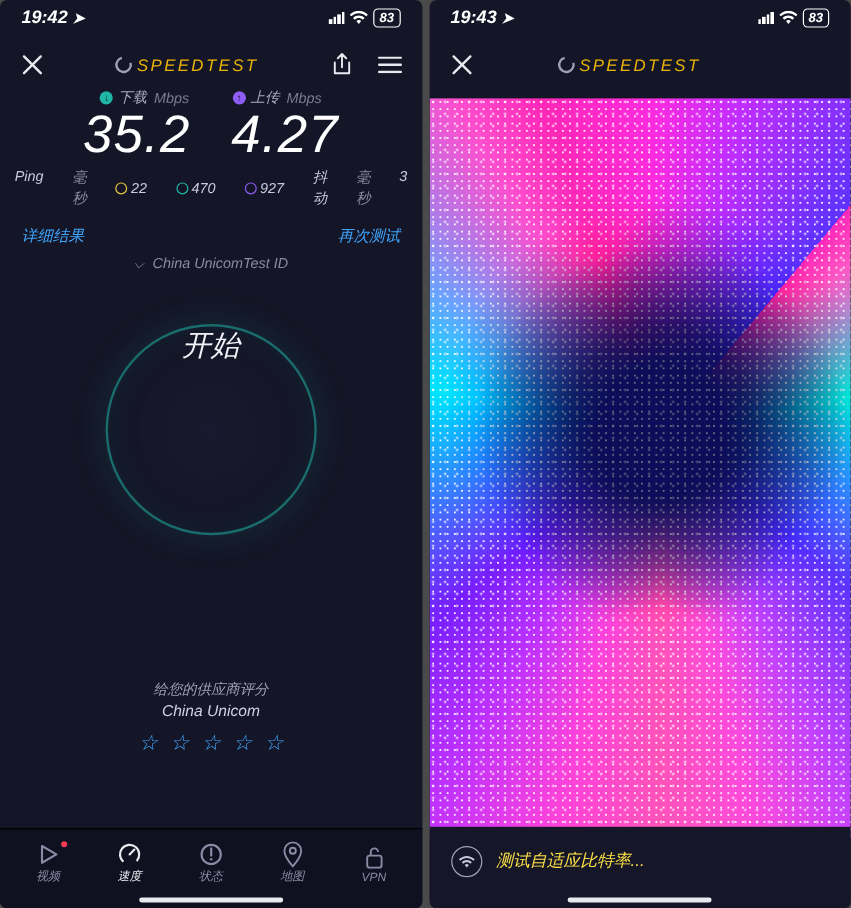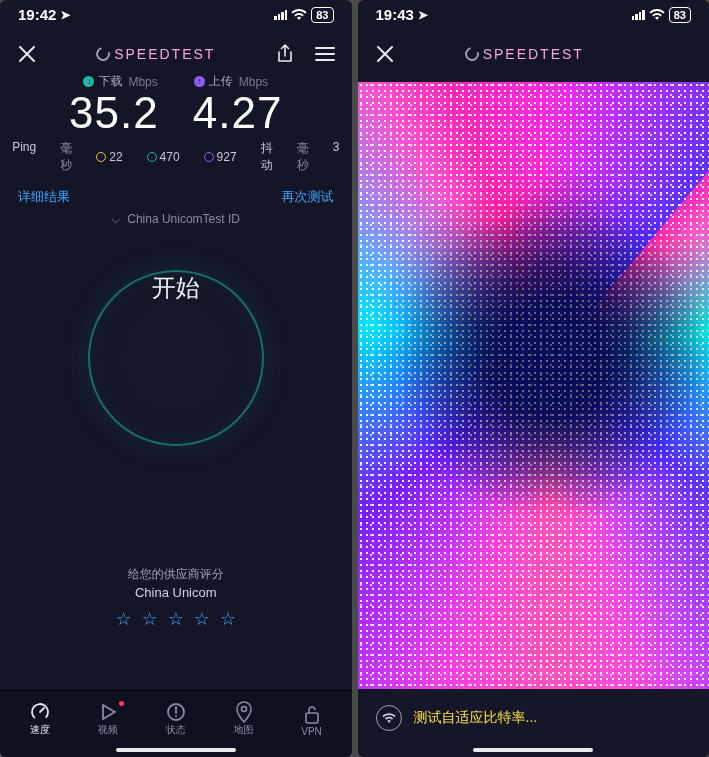--- a/index.html
+++ b/index.html
@@ -13,20 +13,21 @@
     padding: 0;
   }
   .phone {
     position: relative;
     width: 384px;
     height: 757px;
     background: #141526;
     color: #fff;
     overflow: hidden;
     border-radius: 6px;
+    font-style: italic;
   }
   
   .status-bar {
     display: flex;
     justify-content: space-between;
     align-items: center;
     padding: 6px 18px 2px;
     font-size: 15px;
     font-weight: 600;
   }
@@ -49,21 +50,21 @@
     display: flex; justify-content: space-between; align-items: center;
     padding: 18px 16px 4px;
   }
   .hdr-left, .hdr-right { display: flex; gap: 18px; align-items: center; }
   .x-icon, .share-icon, .menu-icon {
     width: 22px; height: 22px; display: flex; align-items: center; justify-content: center;
     font-size: 20px; color: #e9e9f0;
   }
   .brand {
     display: flex; align-items: center; gap: 4px;
-    font-size: 14px; letter-spacing: 2px; color: #f9a8d4; font-weight: 500;
+    font-size: 14px; letter-spacing: 2px; color: #eab308; font-weight: 500;
   }
   .brand .gauge-sm {
     width: 14px; height: 14px; border: 2px solid #9fa0b8; border-radius: 50%;
     border-top-color: transparent; transform: rotate(30deg);
   }
   
   .results {
     text-align: center; padding: 4px 16px 0;
   }
   .dl-ul {
@@ -283,37 +284,37 @@
     <div class="stars">
       <span class="star">☆</span>
       <span class="star">☆</span>
       <span class="star">☆</span>
       <span class="star">☆</span>
       <span class="star">☆</span>
     </div>
   </div>
 
   <div class="tabbar">
+    <div class="tab">
+      <div class="ic">
+        <svg width="20" height="20" viewBox="0 0 20 20">
+            <path d="M5 3 L17 10 L5 17 Z" fill="none" stroke="currentColor" stroke-width="1.8" stroke-linejoin="round"></path>
+          </svg>
+        <span class="red-dot"></span>
+      </div>
+      <div>视频</div>
+    </div>
     <div class="tab active">
       <div class="ic">
         <svg width="22" height="22" viewBox="0 0 22 22">
             <circle cx="11" cy="11" r="8" fill="none" stroke="currentColor" stroke-width="1.8" stroke-dasharray="38 50" transform="rotate(130 11 11)"></circle>
             <line x1="11" y1="11" x2="15" y2="7" stroke="currentColor" stroke-width="1.8" stroke-linecap="round"></line>
           </svg>
       </div>
       <div>速度</div>
-    </div>
-    <div class="tab">
-      <div class="ic">
-        <svg width="20" height="20" viewBox="0 0 20 20">
-            <path d="M5 3 L17 10 L5 17 Z" fill="none" stroke="currentColor" stroke-width="1.8" stroke-linejoin="round"></path>
-          </svg>
-        <span class="red-dot"></span>
-      </div>
-      <div>视频</div>
     </div>
     <div class="tab">
       <div class="ic">
         <svg width="20" height="20" viewBox="0 0 20 20">
             <circle cx="10" cy="10" r="8" fill="none" stroke="currentColor" stroke-width="1.8"></circle>
             <line x1="10" y1="5" x2="10" y2="11" stroke="currentColor" stroke-width="1.8" stroke-linecap="round"></line>
             <circle cx="10" cy="14" r="1" fill="currentColor"></circle>
           </svg>
       </div>
       <div>状态</div>

